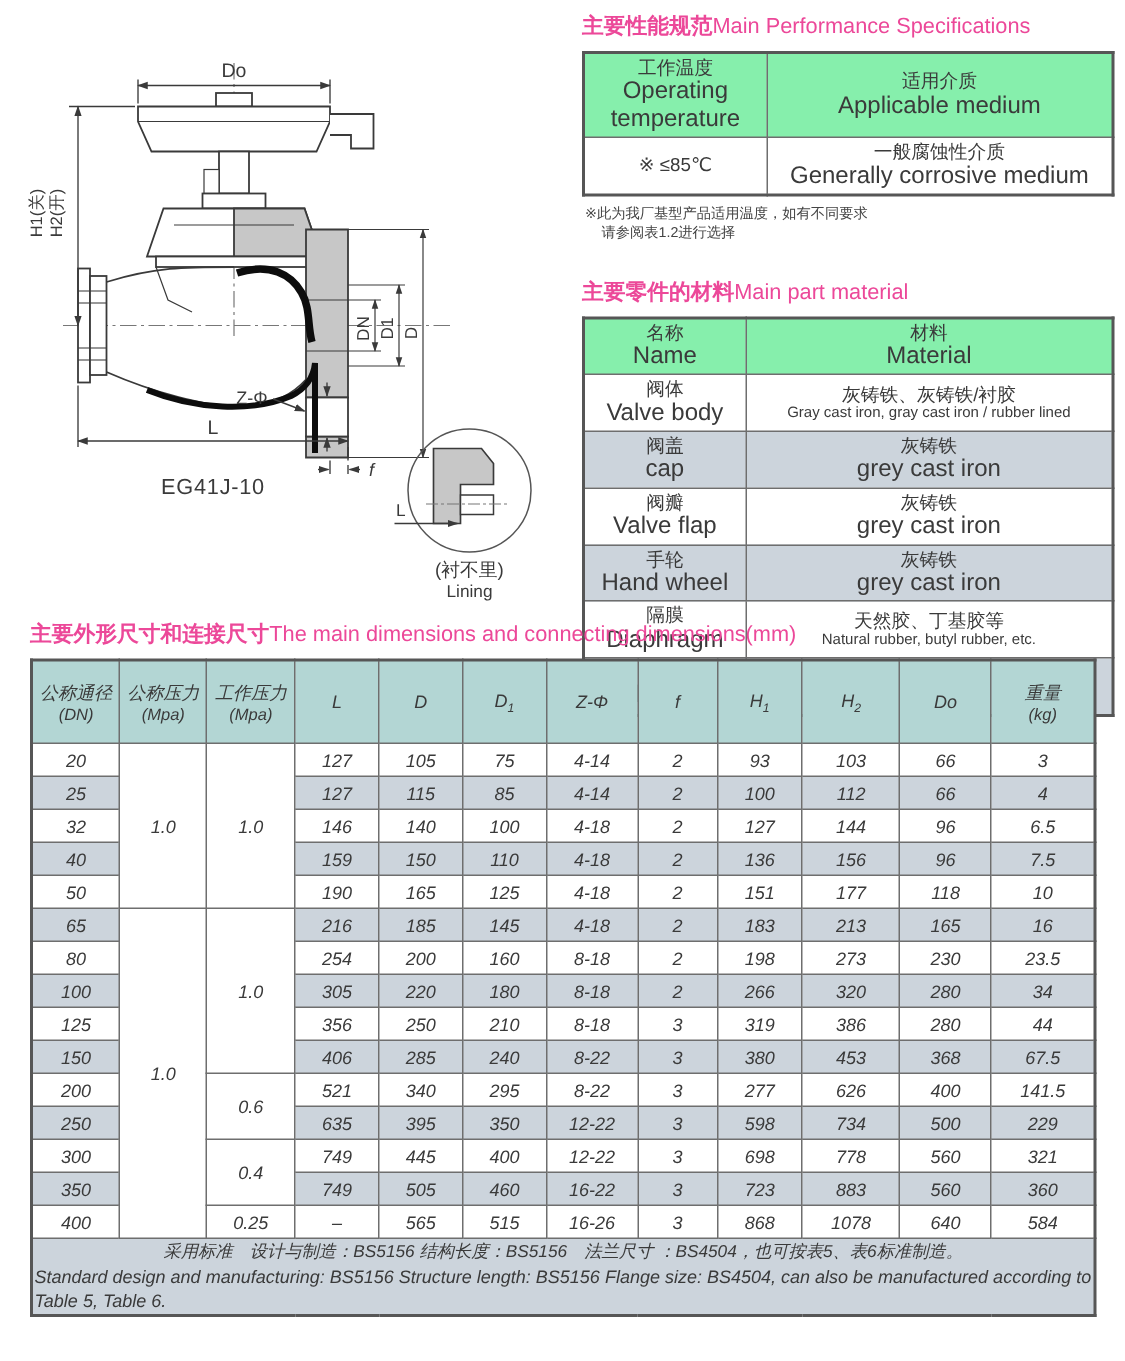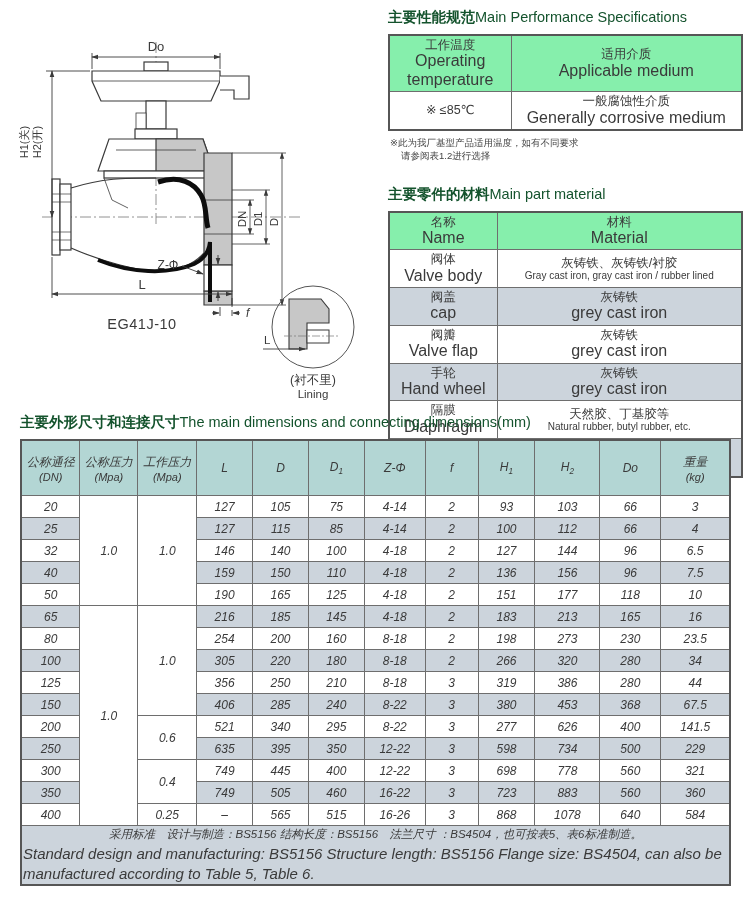--- a/index.html
+++ b/index.html
@@ -8,21 +8,21 @@
     font-family:"Liberation Sans","DejaVu Sans",sans-serif;color:#3a3a3a;
     -webkit-font-smoothing:antialiased;
   }
   .abs{position:absolute;}
 
   
   #drawing-area{left:8px;top:12px;width:378px;height:392px;}
 
   
   #right-col{left:388px;top:8px;width:355px;}
-  .sec-title{font-size:14.5px;margin:0 0 7px 0;color:#14532d;}
+  .sec-title{font-size:14.5px;margin:0 0 7px 0;color:#ec4899;}
   .sec-title .cnb{font-weight:bold;}
   .sec-title .enb{font-weight:normal;}
   table.doc{border-collapse:collapse;width:100%;table-layout:fixed;}
   table.doc{border:2px solid #565656;}
   table.doc td,table.doc th{border:1px solid #6e6e6e;text-align:center;vertical-align:middle;padding:2px 2px;font-weight:normal;}
   .teal{background:#86efac;}
   .alt{background:#ccd4dc;}
   .cn{font-size:12.5px;line-height:1.15;}
   .en{font-size:16px;line-height:1.15;}
   .en-sm{font-size:10px;}
@@ -35,21 +35,21 @@
   
   #bottom{left:20px;top:413px;width:647px;}
   #dim-table{width:711px;font-style:italic;}
   #dim-table th{height:50px;background:#b3d6d4;font-size:12px;}
   #dim-table th .h2l{font-size:11px;}
   #dim-table td{height:19px;font-size:12px;padding:1px 1px;}
   #dim-table sub{font-size:0.68em;}
   #dim-table td.mergecell{background:#ffffff;}
   #dim-footer-cell{background:#ccd4dc;text-align:left;padding:5px 9px;height:auto;}
   #dim-footer-cell .fcn{font-size:11.5px;text-align:center;margin-bottom:2px;}
-  #dim-footer-cell .fen{font-size:15px;line-height:1.3;}
+  #dim-footer-cell .fen{font-size:12px;line-height:1.3;}
   svg text{fill:#3a3a3a;}
 </style>
 </head>
 <body>
 
 <div id="drawing-area" class="abs">
   <svg viewBox="0 0 378 392" width="378" height="392">
     <defs>
       <marker id="arrE" viewBox="0 0 10 10" refX="9" refY="5" markerWidth="8" markerHeight="8" orient="auto-start-reverse">
         <path d="M0,1.6 L10,5 L0,8.4 z" fill="#3a3a3a"></path>

